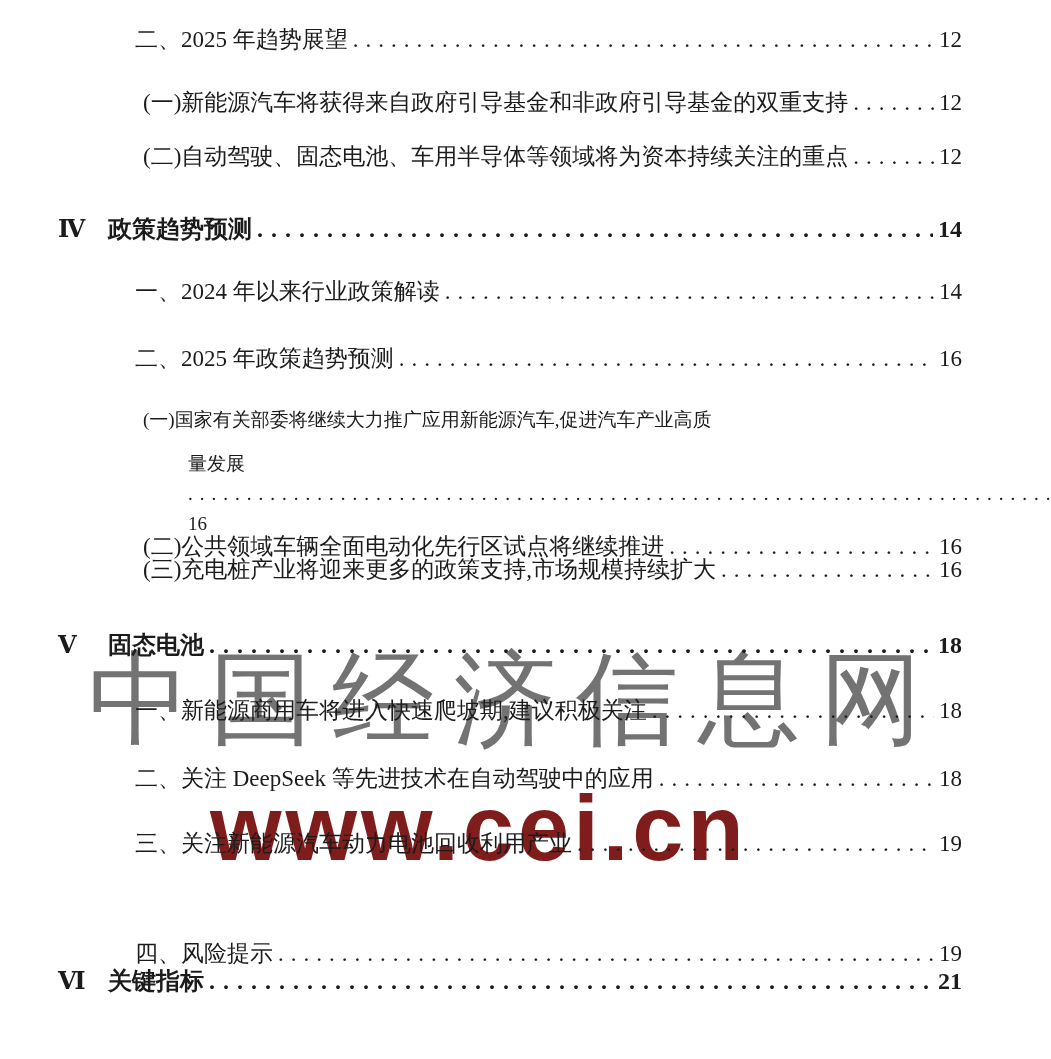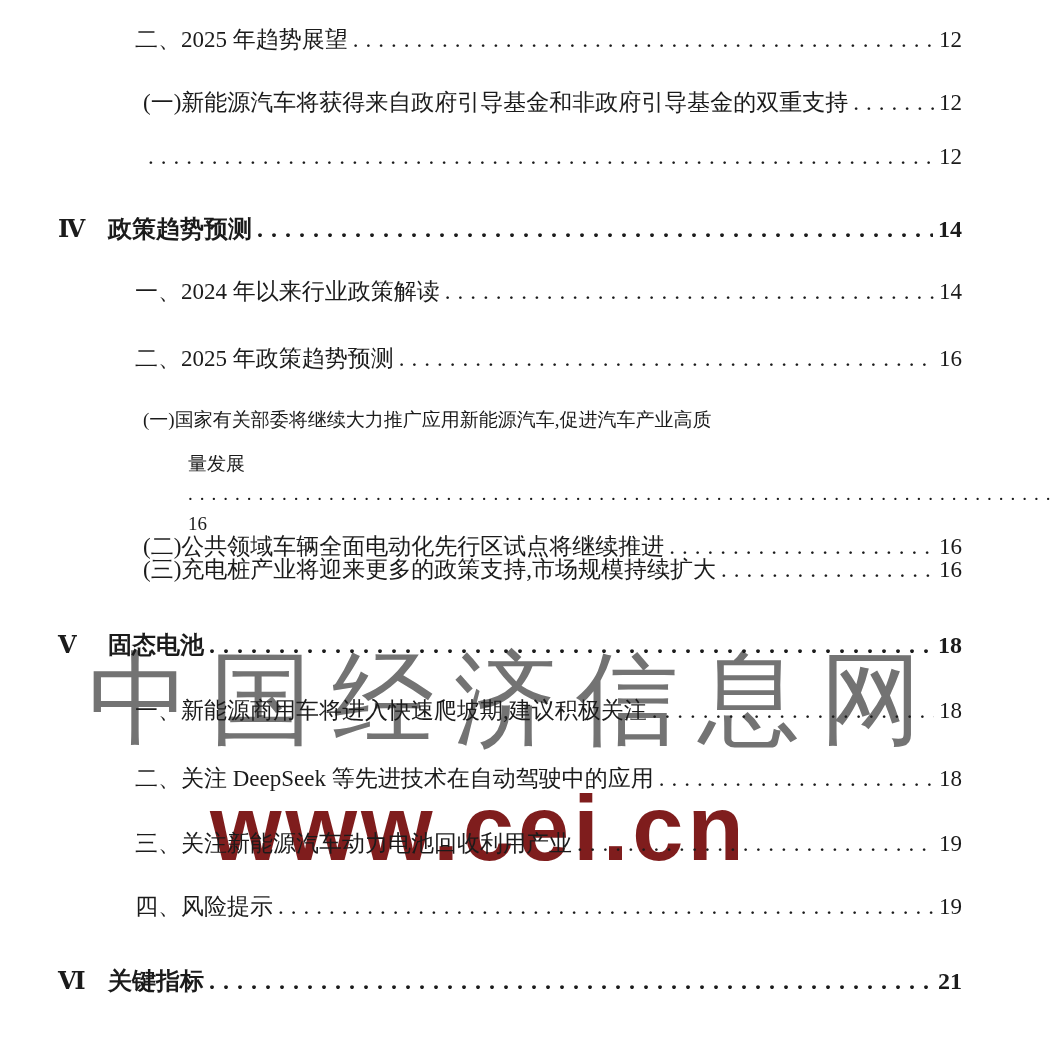--- a/index.html
+++ b/index.html
@@ -66,20 +66,21 @@
     <span class="pg">12</span>
   </div>
 
   <div class="row lvl-sub" style="top:88px">
     <span class="t">(一)新能源汽车将获得来自政府引导基金和非政府引导基金的双重支持</span>
     <span class="leader"></span>
     <span class="pg">12</span>
   </div>
 
   <div class="row lvl-sub" style="top:142px">
+    <span class="t">(二)自动驾驶、固态电池、车用半导体等领域将为资本持续关注的重点</span>
     <span class="leader"></span>
     <span class="pg">12</span>
   </div>
 
   <div class="row section" style="top:214px">
     <span class="num">Ⅳ</span>
     <span class="t">政策趋势预测</span>
     <span class="leader"></span>
     <span class="pg">14</span>
   </div>
@@ -137,21 +138,21 @@
     <span class="leader"></span>
     <span class="pg">18</span>
   </div>
 
   <div class="row lvl-item" style="top:829px">
     <span class="t">三、关注新能源汽车动力电池回收利用产业</span>
     <span class="leader"></span>
     <span class="pg">19</span>
   </div>
 
-  <div class="row lvl-item" style="top:892px">
+  <div class="row lvl-item" style="top:939px">
     <span class="t">四、风险提示</span>
     <span class="leader"></span>
     <span class="pg">19</span>
   </div>
 
   <div class="row section" style="top:966px">
     <span class="num">Ⅵ</span>
     <span class="t">关键指标</span>
     <span class="leader"></span>
     <span class="pg">21</span>

